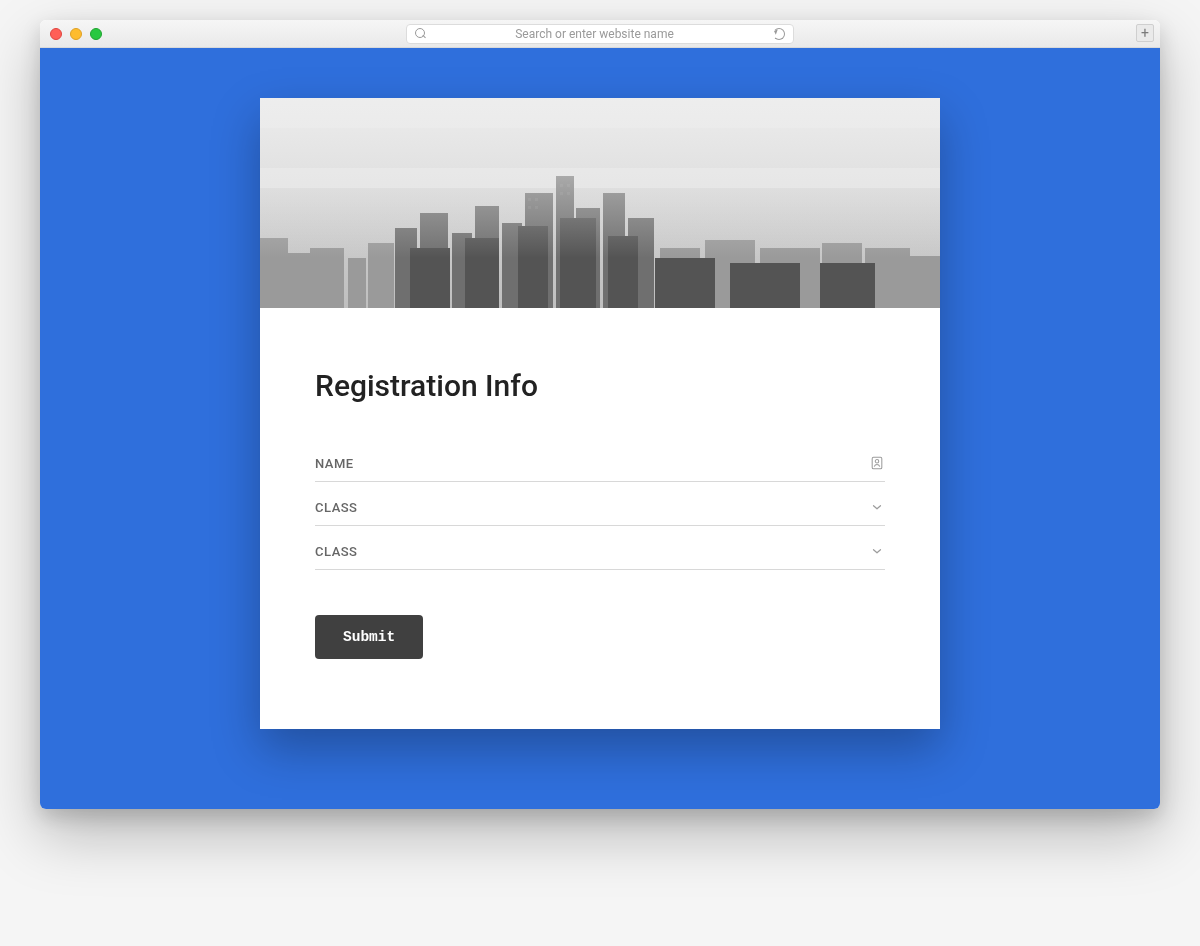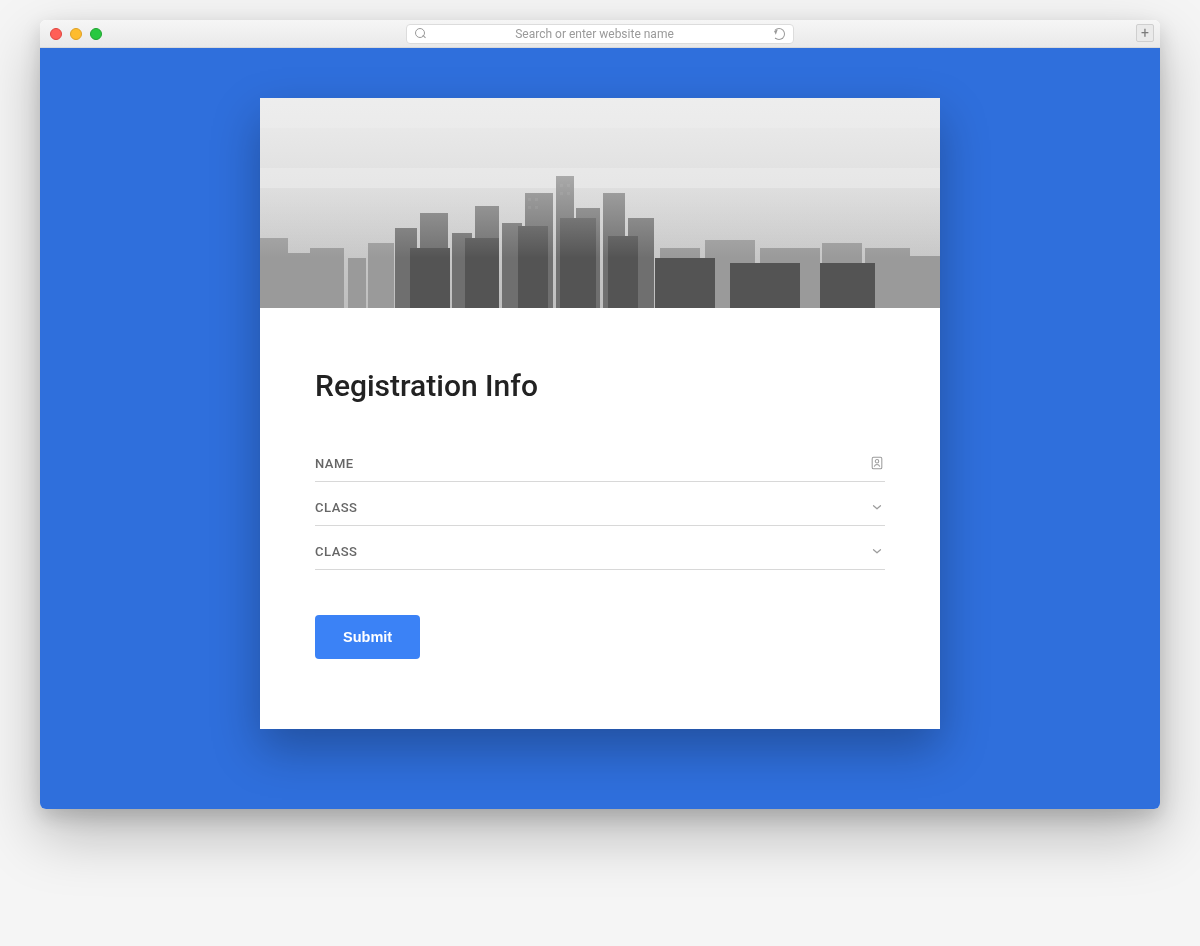--- a/index.html
+++ b/index.html
@@ -140,28 +140,29 @@
     flex: 1;
   }
 
   .field .trail-icon {
     width: 16px; height: 16px; color: #9c9c9c; flex: 0 0 auto;
     display: flex; align-items: center; justify-content: center;
   }
 
   .submit {
     margin-top: 28px;
-    background: #3b82f6;
+    background: #404040;
     color: #fff;
     font-weight: 600;
     font-size: 14.5px;
     border: none;
     border-radius: 4px;
     padding: 14px 28px;
     cursor: pointer;
+    font-family: Liberation Mono, monospace;
   }
 </style>
 </head>
 <body>
 
 <div class="window">
 
   <div class="titlebar">
     <div class="traffic-lights">
       <div class="tl red"></div>

